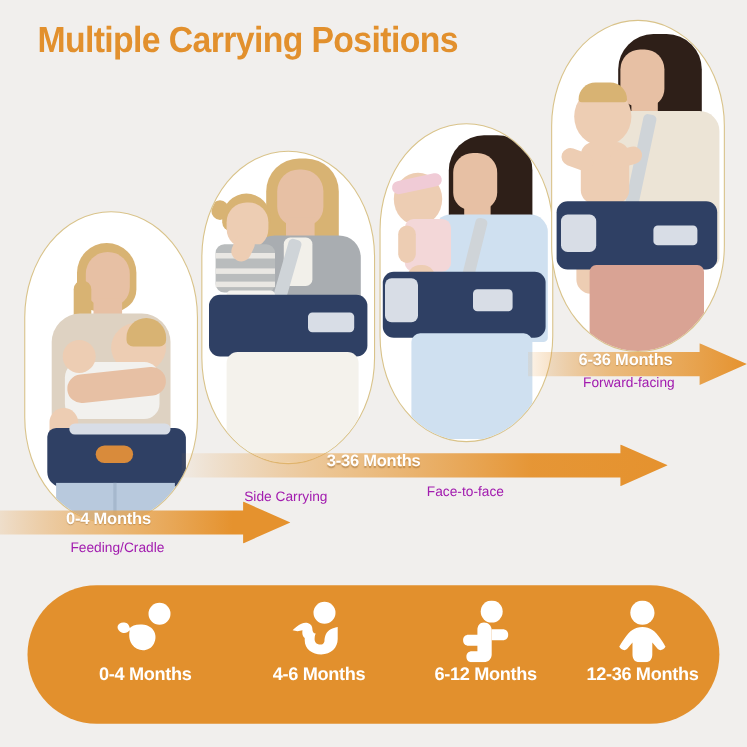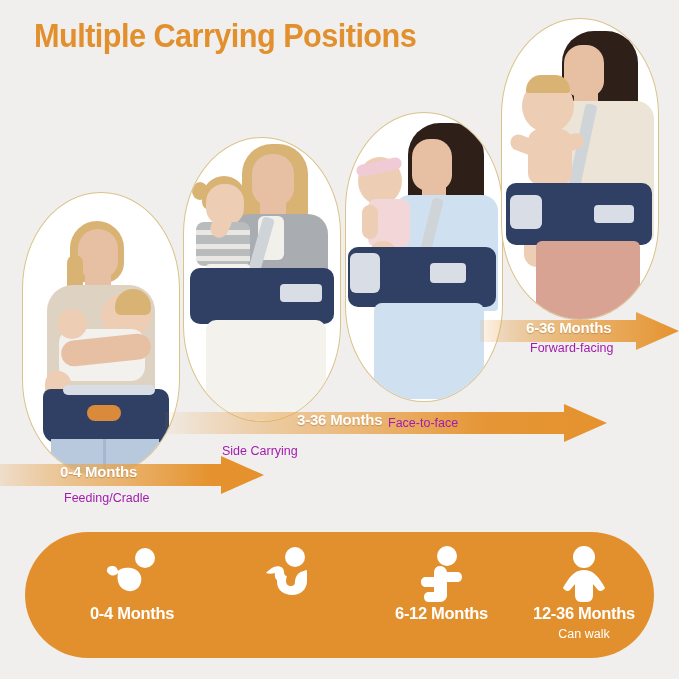--- a/index.html
+++ b/index.html
@@ -258,21 +258,21 @@
           <stop offset="0.30" stop-color="#e8a651" stop-opacity="0.58"></stop>
           <stop offset="0.72" stop-color="#e5922e" stop-opacity="0.96"></stop>
           <stop offset="1" stop-color="#e5922e" stop-opacity="1"></stop>
         </linearGradient>
       </defs>
       <path d="M0,8 L399,8 L399,0 L442,19 L399,38 L399,30 L0,30 Z" fill="url(#g2)"></path>
     </svg>
   </div>
   <div class="arrow-main" style="left:297px; top:411px;">3-36 Months</div>
   <div class="sub-label" style="left:222px; top:444px;">Side Carrying</div>
-  <div class="sub-label" style="left:388px; top:416px;text-align:center;">Face-to-face</div>
+  <div class="sub-label" style="left:388px; top:440px;text-align:center;">Face-to-face</div>
 
   <div class="arrow-wrap" style="left:0px; top:456px; width:264px; height:38px;">
     <svg class="arrow-svg" width="264" height="38" viewBox="0 0 264 38">
       <defs>
         <linearGradient id="g1" x1="0" y1="0" x2="1" y2="0">
           <stop offset="0" stop-color="#e2902d" stop-opacity="0.18"></stop>
           <stop offset="0.35" stop-color="#e8a651" stop-opacity="0.70"></stop>
           <stop offset="0.80" stop-color="#e5922e" stop-opacity="1"></stop>
           <stop offset="1" stop-color="#e5922e" stop-opacity="1"></stop>
         </linearGradient>
@@ -295,20 +295,21 @@
       <div class="pill-title">0-4 Months</div>
     </div>
 
     <div class="pill-cell" style="left:186px; width:158px;">
       <div class="pill-icon">
         <svg width="56" height="52" viewBox="0 0 56 52" fill="#ffffff">
           <circle cx="33" cy="11" r="10"></circle>
           <path d="M22,26 C22,21 17,19 12,21 C9,22 6,25 4,27 C7,28 10,28 13,27 C13,27 12,32 15,34 L15,36 C15,44 22,49 30,49 C39,49 45,43 45,35 L45,24 C45,24 39,25 36,28 C33,31 33,36 33,36 C33,39 31,40 29,40 C26,40 24,38 24,35 C24,32 25,30 25,30 C23,30 22,28 22,26 Z"></path>
         </svg>
       </div>
+      <div class="pill-title">4-6 Months</div>
     </div>
 
     <div class="pill-cell" style="left:344px; width:145px;">
       <div class="pill-icon">
         <svg width="52" height="56" viewBox="0 0 52 56" fill="#ffffff">
           <circle cx="31" cy="10" r="10"></circle>
           <path d="M24,20 C20,20 18,23 18,27 L18,31 L10,31 C7,31 5,33 5,36 C5,39 7,41 10,41 L18,41 L18,46 L13,46 C10,46 8,48 8,51 C8,54 10,56 13,56 L24,56 C28,56 31,53 31,49 L31,27 C31,23 28,20 24,20 Z"></path>
           <path d="M31,26 L41,26 C44,26 46,28 46,31 C46,34 44,36 41,36 L31,36 Z"></path>
         </svg>
       </div>
@@ -316,17 +317,16 @@
     </div>
 
     <div class="pill-cell" style="left:489px; width:140px;">
       <div class="pill-icon">
         <svg width="52" height="56" viewBox="0 0 52 56" fill="#ffffff">
           <circle cx="26" cy="11" r="11"></circle>
           <path d="M26,24 C19,24 14,28 10,34 C7,38 5,42 5,42 C7,45 10,46 12,44 L17,38 L17,49 C17,53 19,56 23,56 L29,56 C33,56 35,53 35,49 L35,38 L40,44 C42,46 45,45 47,42 C47,42 45,38 42,34 C38,28 33,24 26,24 Z"></path>
         </svg>
       </div>
       <div class="pill-title">12-36 Months</div>
-      <div class="pill-sub">Can walk</div>
     </div>
 
   </div>
 </div>
 
 </body></html>

